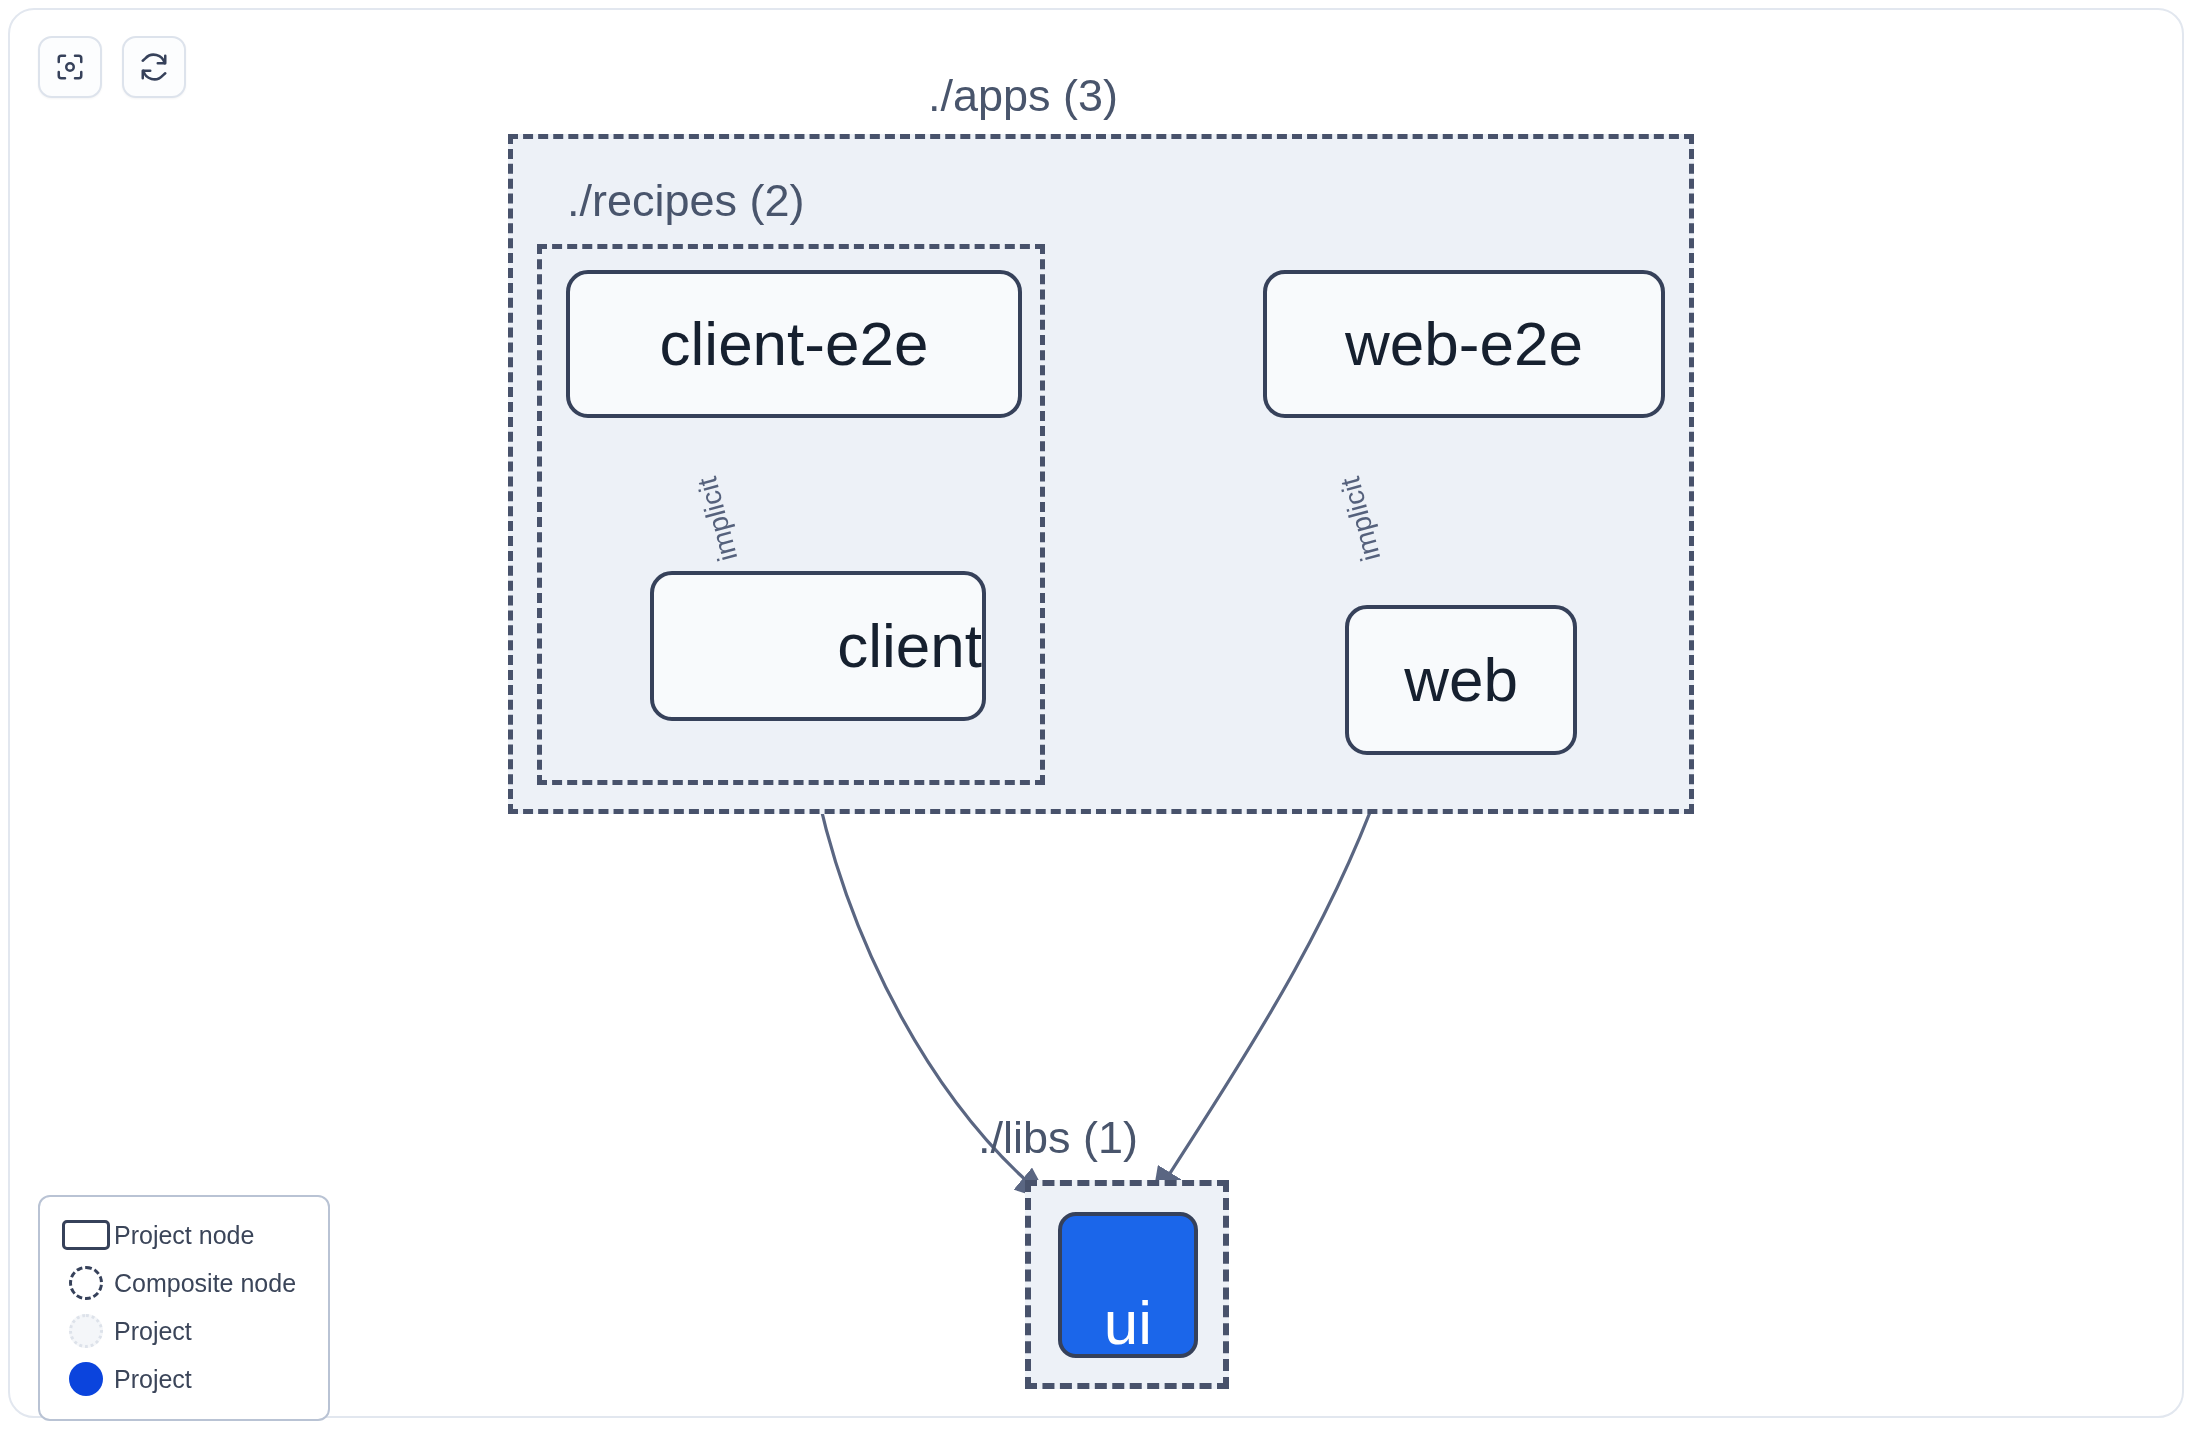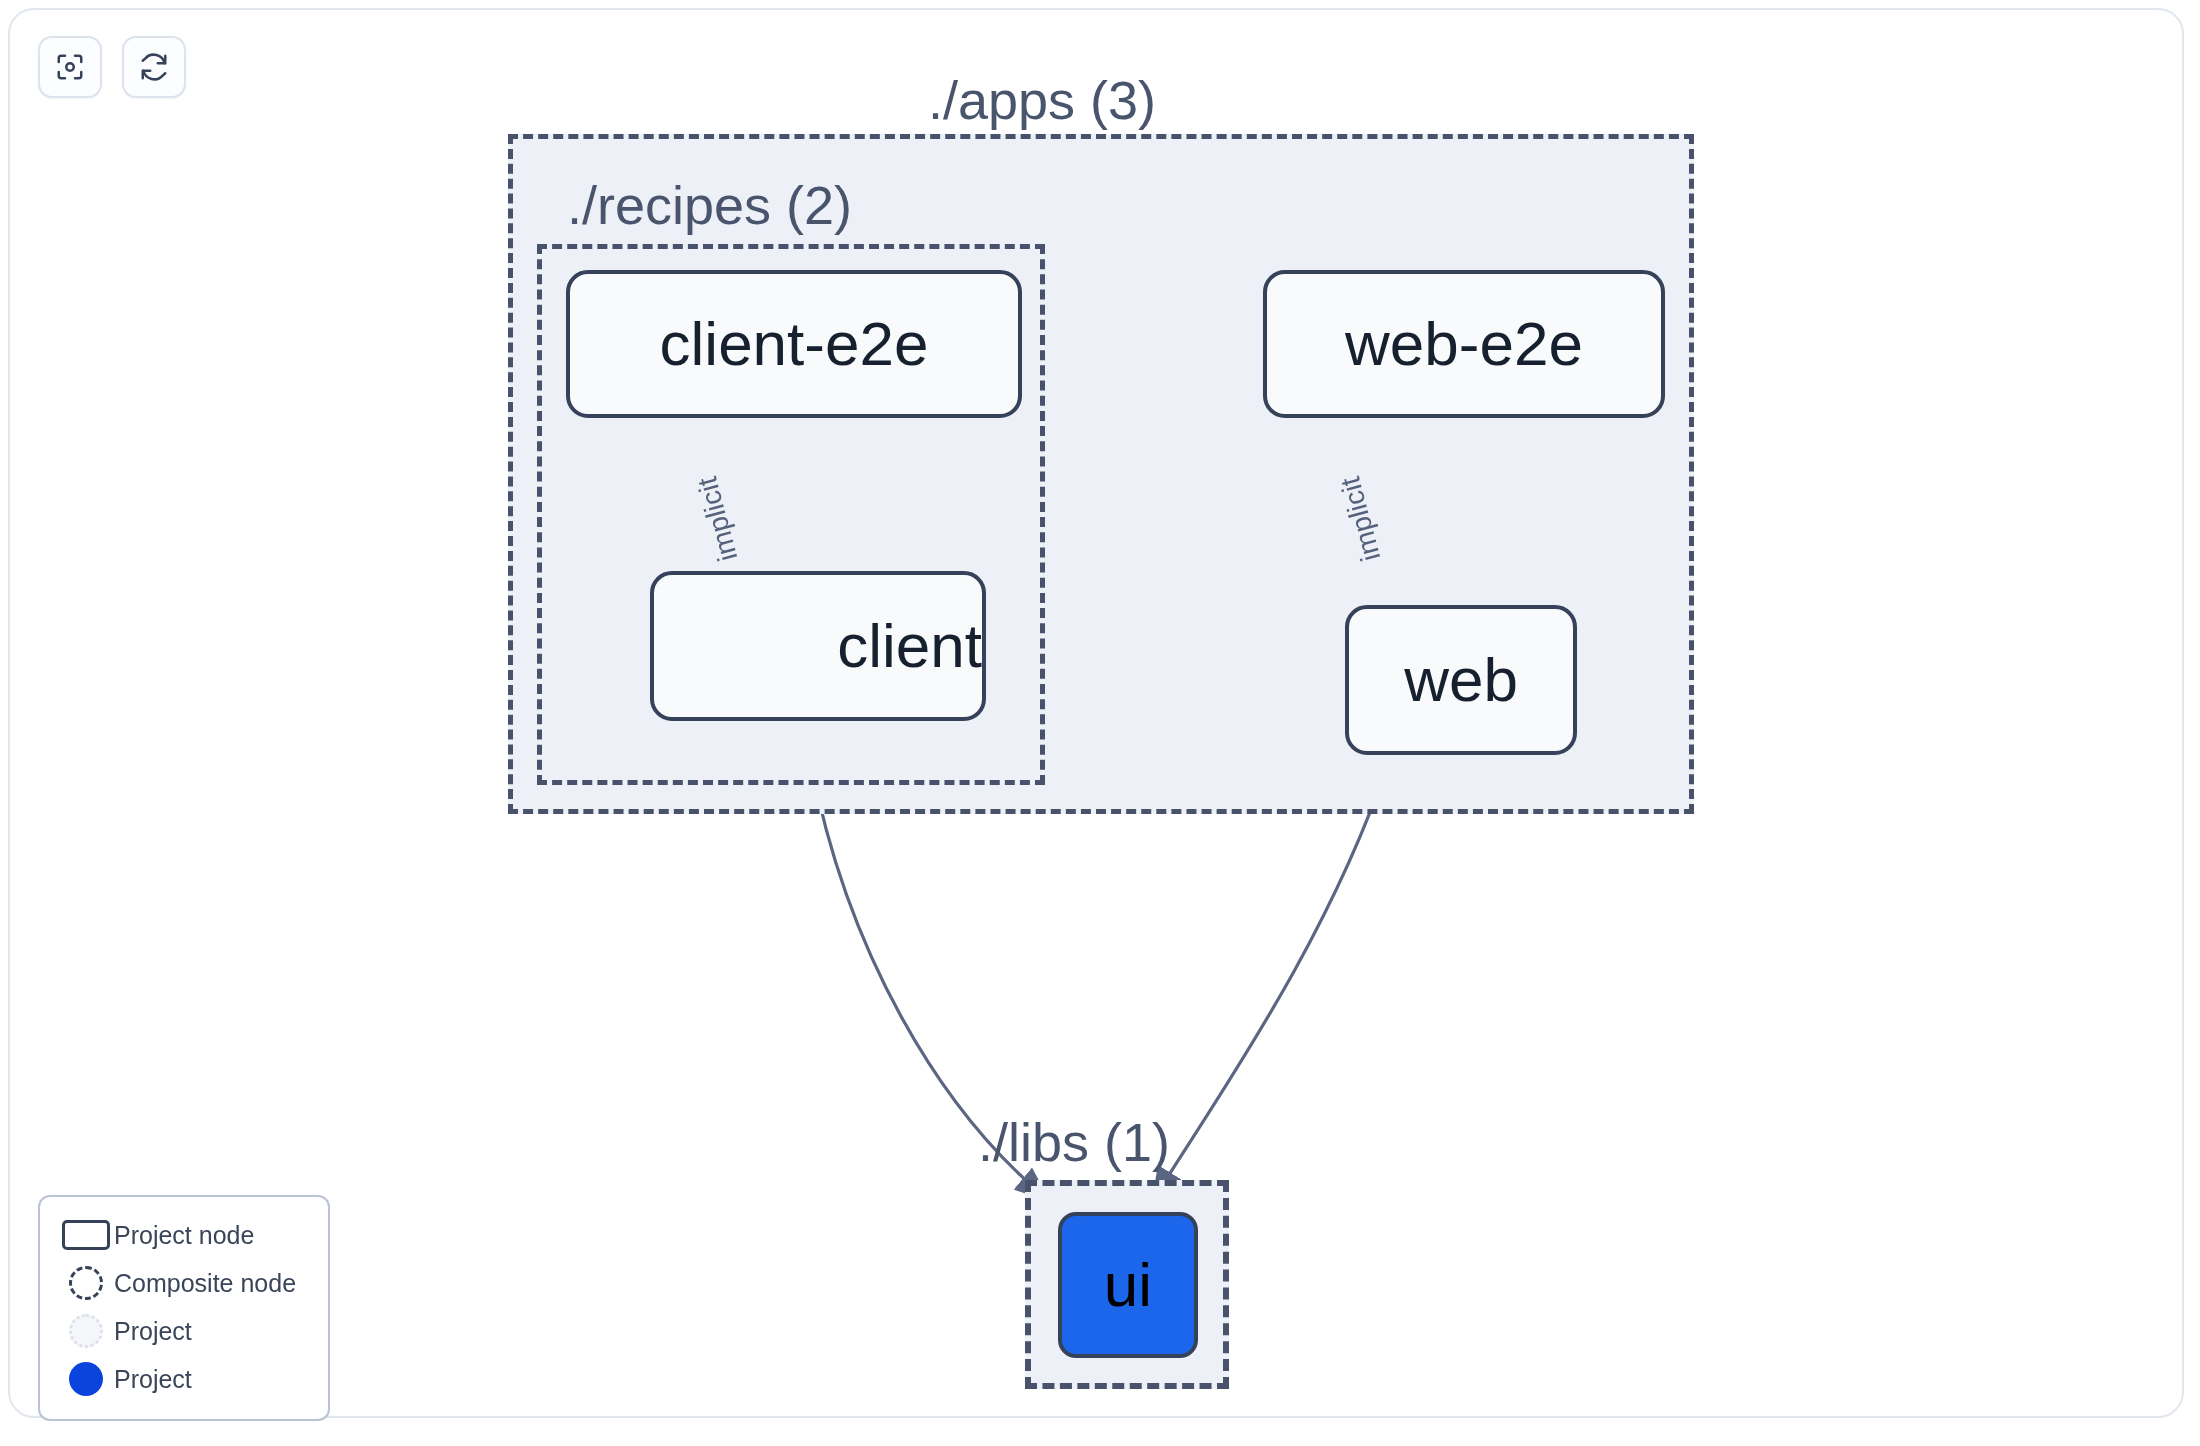--- a/index.html
+++ b/index.html
@@ -72,21 +72,21 @@
     box-sizing: border-box;
     z-index: 12;
   }
   .group-box.nested {
     background: transparent;
     border: 5px dashed #48526b;
   }
   .group-label {
     position: absolute;
     color: #49556c;
-    font-size: 54px;
+    font-size: 45px;
     line-height: 1;
     white-space: nowrap;
     z-index: 14;
     font-family: "Liberation Sans", sans-serif;
   }
 
   
   .node {
     position: absolute;
     background: #f8fafc;
@@ -98,22 +98,23 @@
     color: #16202f;
     font-size: 62px;
     line-height: 1;
     box-sizing: border-box;
     cursor: pointer;
     z-index: 20;
     font-family: "Liberation Sans", sans-serif;
   }
   .node.touched {
     background: #1b66ea;
-    color: #000000;
+    color: #ffffff;
     border-color: #36415a;
+    align-items: flex-end;
   }
 
   
   .edge-label {
     position: absolute;
     color: #55617c;
     font-size: 28px;
     line-height: 1;
     white-space: nowrap;
     transform-origin: center center;

